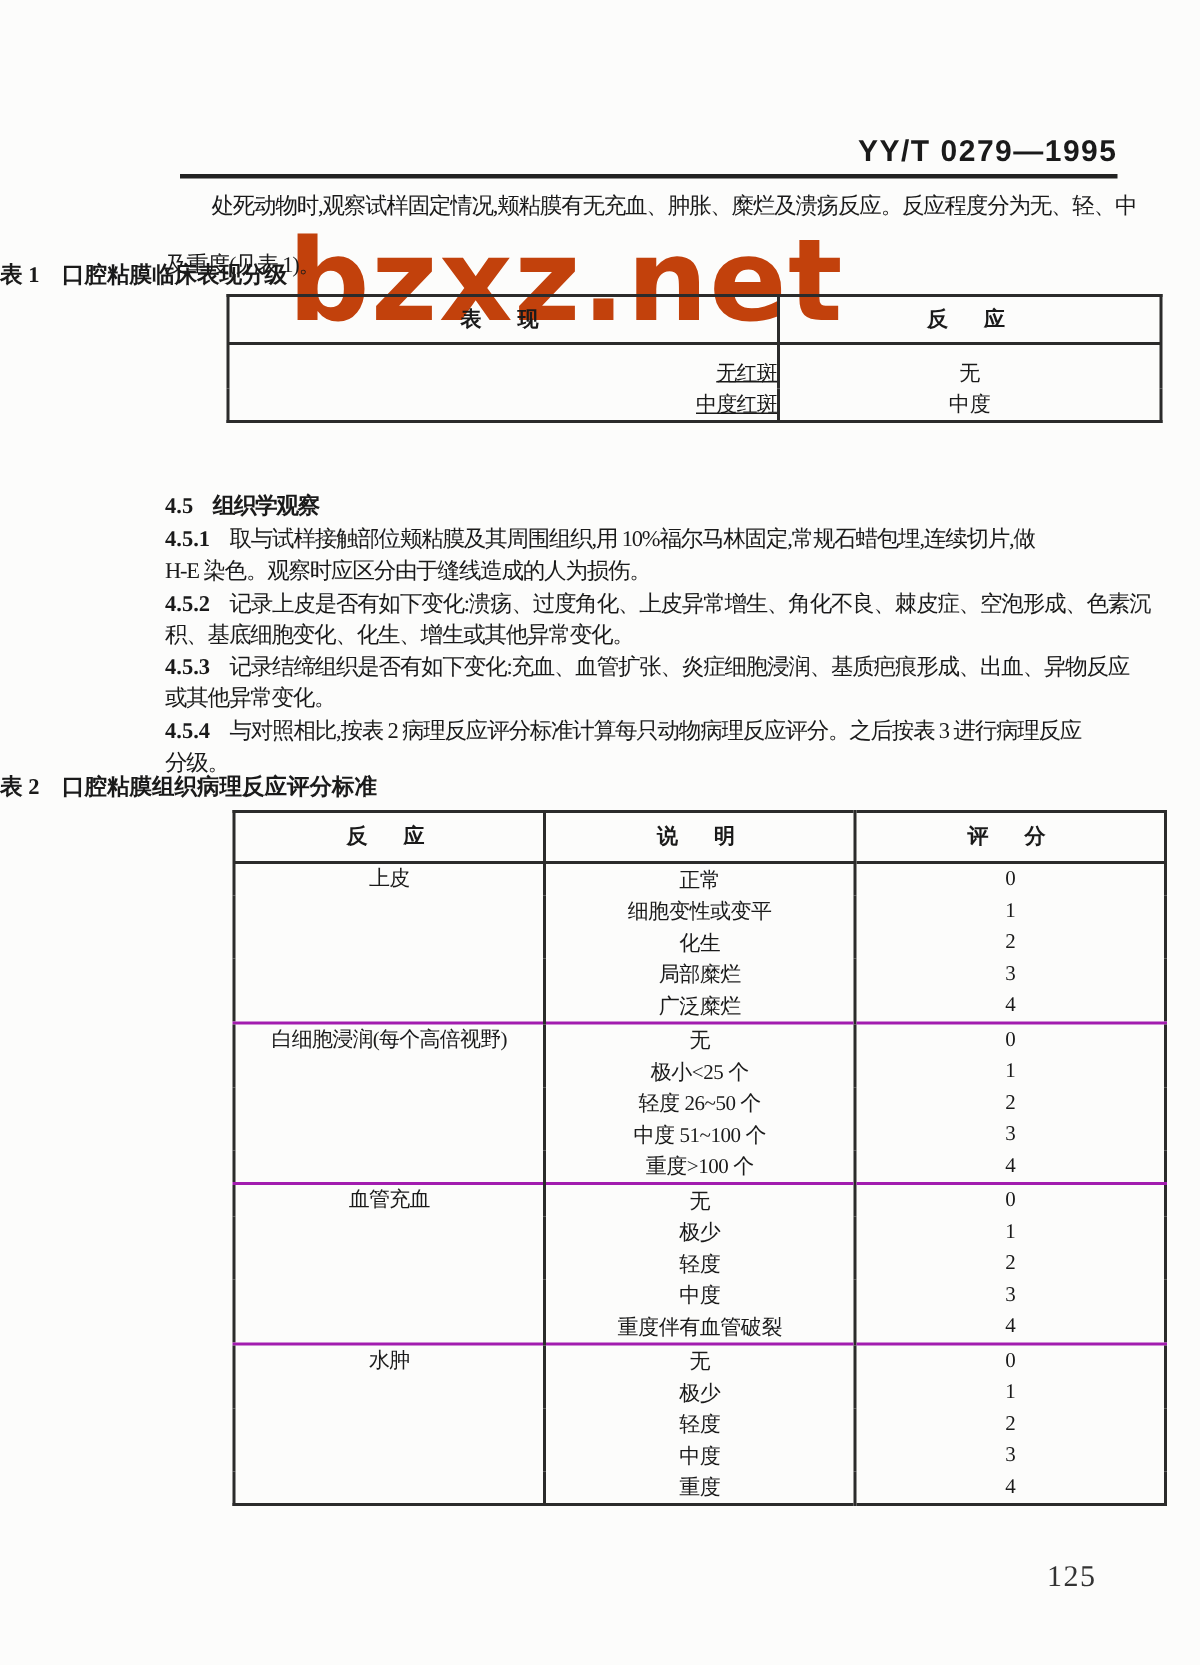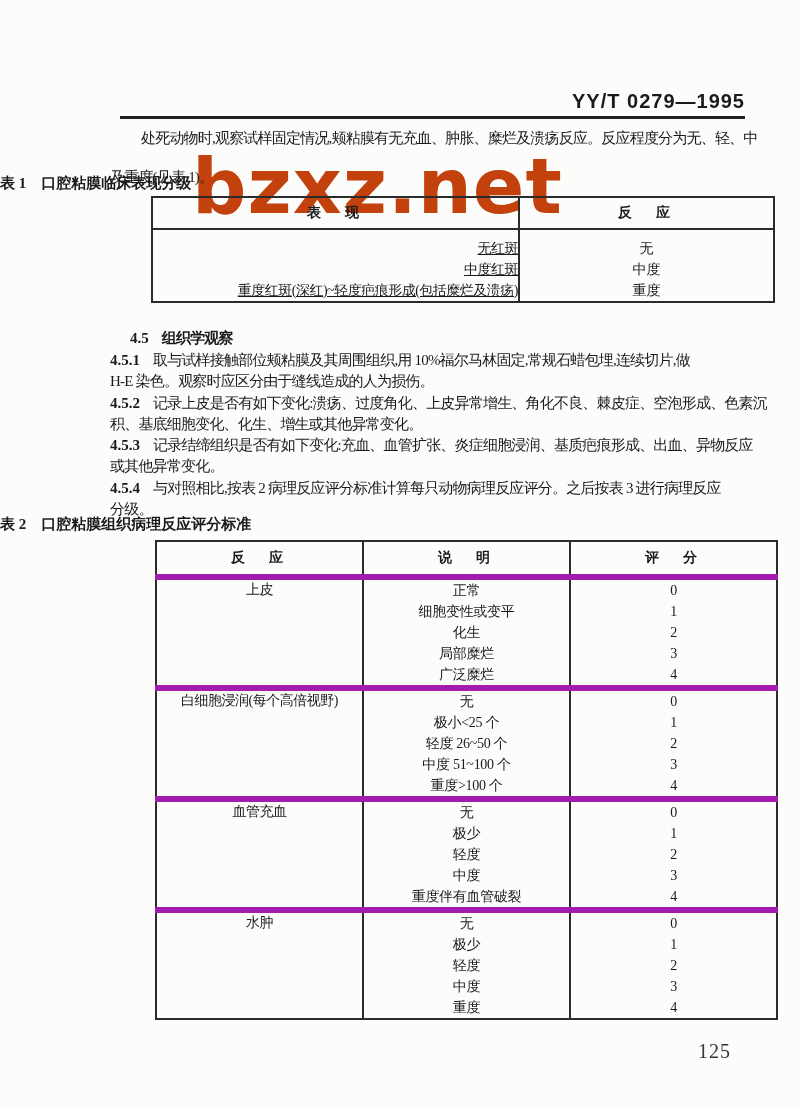--- a/index.html
+++ b/index.html
@@ -21,42 +21,42 @@
     font-family:Liberation Sans, sans-serif;
     font-weight:bold;font-size:20px;letter-spacing:1px;white-space:nowrap;
   }
   .rule{position:absolute;left:120px;top:116px;width:625px;height:3px;background:#222;}
   .txt{
     position:absolute;left:110px;font-size:15px;letter-spacing:-0.8px;
     white-space:nowrap;line-height:20px;
   }
   .txt .num{font-weight:bold;margin-right:13px;letter-spacing:0;}
   .indent{padding-left:31px;}
-  .heading{font-weight:bold;margin-left:20px;}
+  .heading{font-weight:bold;}
   .tbl-title{
     position:absolute;left:0;width:800px;text-align:left;
     font-weight:bold;font-size:15px;white-space:nowrap;
   }
   table{border-collapse:collapse;table-layout:fixed;background:transparent;position:absolute;margin-left:28px;}
   .t1{left:123px;top:196px;width:622px;border:2px solid #2b2b2b;}
   .t2{left:127px;top:540px;width:621px;border:2px solid #2b2b2b;}
   th{
     font-weight:bold;font-size:14px;letter-spacing:5px;text-align:center;
     border-bottom:2px solid #2b2b2b;padding:0;
   }
   .t1 th{height:30px;}
   .t2 th{height:32px;}
   td{font-size:14px;padding:0;height:21px;}
   .bl{border-left:2px solid #2b2b2b;}
   .t1 .spacer td{height:8px;}
   .t1 td.m{text-align:right;padding-left:22px;letter-spacing:-0.5px;text-decoration:underline;}
   .t1 td.r{text-align:center;}
   .t2 td.c2,.t2 td.c3{text-align:center;letter-spacing:-0.3px;}
   .t2 td.glabel{text-align:center;vertical-align:top;padding-top:1px;letter-spacing:-0.5px;}
-  .t2 tbody tr.gfirst td{border-top:6px solid #a21caf;}
+  .t2 tbody tr.gfirst td{border-top:2px solid #a21caf;}
   .pagenum{
     position:absolute;left:698px;top:1040px;font-size:20px;letter-spacing:1px;color:#333;
   }
 </style>
 </head>
 <body>
 
 <div class="page">
 
   <div class="watermark">bzxz.net</div>
@@ -87,24 +87,20 @@
             <td></td>
             <td class="bl"></td>
           </tr>
         <tr>
           <td class="m">无红斑</td>
           <td class="r bl">无</td>
         </tr>
         <tr>
           <td class="m">中度红斑</td>
           <td class="r bl">中度</td>
-        </tr>
-        <tr>
-          <td class="m">重度红斑(深红)~轻度疤痕形成(包括糜烂及溃疡)</td>
-          <td class="r bl">重度</td>
         </tr>
       </tbody>
     </table>
 
     <div class="txt heading" style="top:328px">
       <span class="num">4.5</span><span>组织学观察</span>
     </div>
 
     <div class="txt" style="top:350px">
       <span class="num">4.5.1</span><span>取与试样接触部位颊粘膜及其周围组织,用 10%福尔马林固定,常规石蜡包埋,连续切片,做</span>

